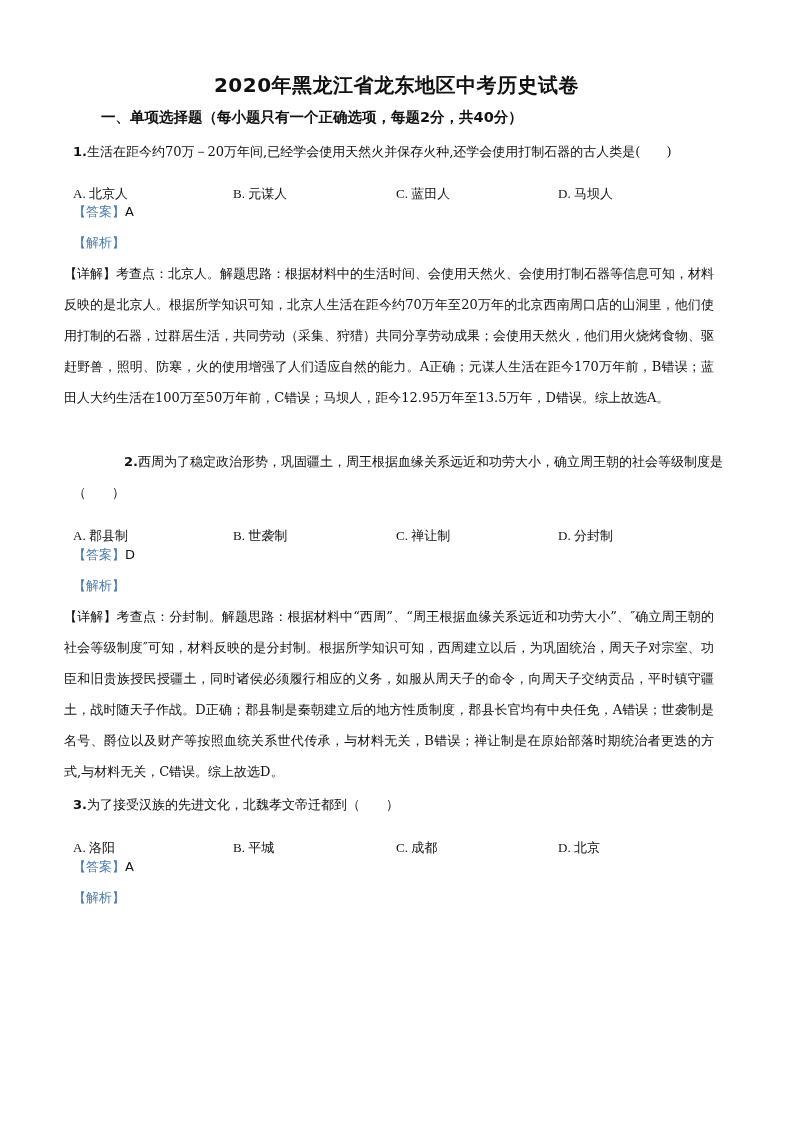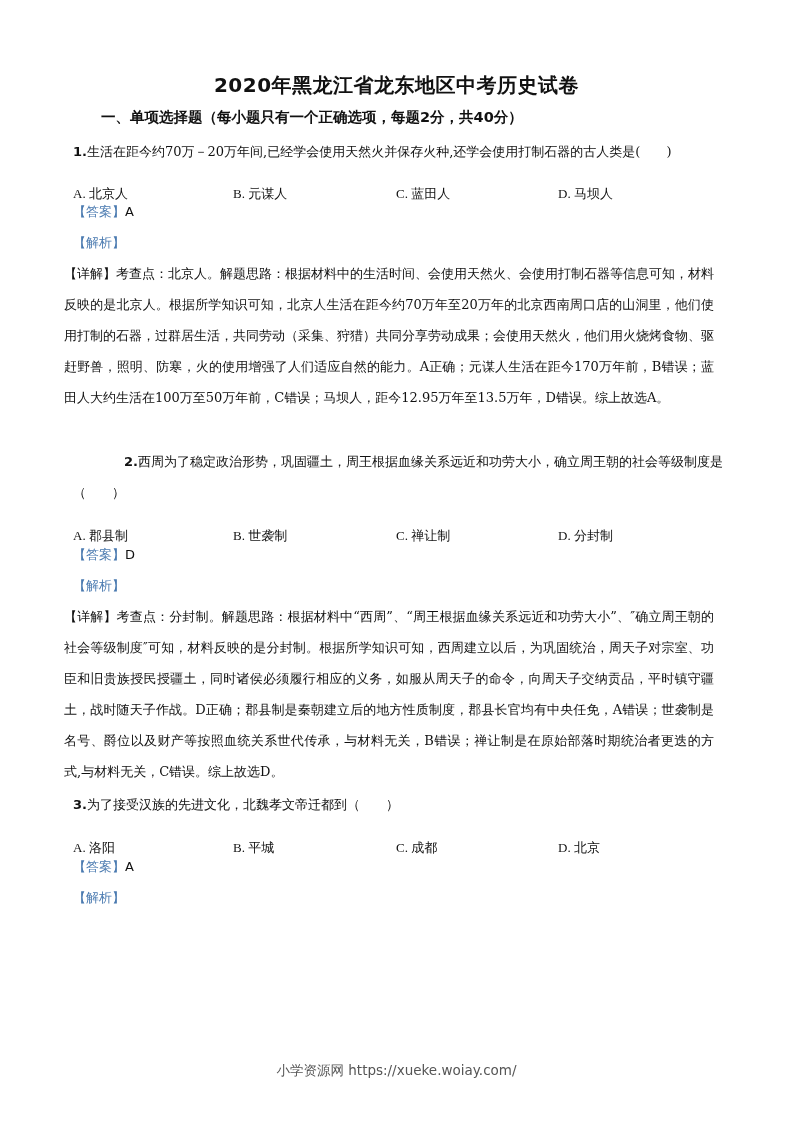--- a/index.html
+++ b/index.html
@@ -96,14 +96,13 @@
     <span class="opt">C.  成都</span>
     <span class="opt">D.  北京</span>
   </div>
   <div class="line" style="top:858px;">
     <span class="tag">【答案】</span><span class="ans-letter">A</span>
   </div>
   <div class="line" style="top:889px;">
     <span class="tag">【解析】</span>
   </div>
 
-  <div class="footer">小学资源网 https://xueke.woiay.com/</div>
 </div>
 
 </body></html>

